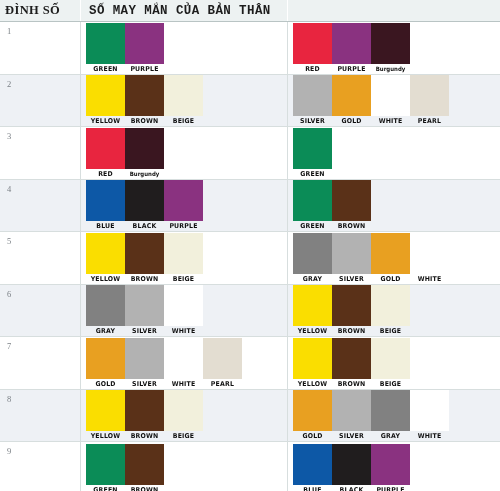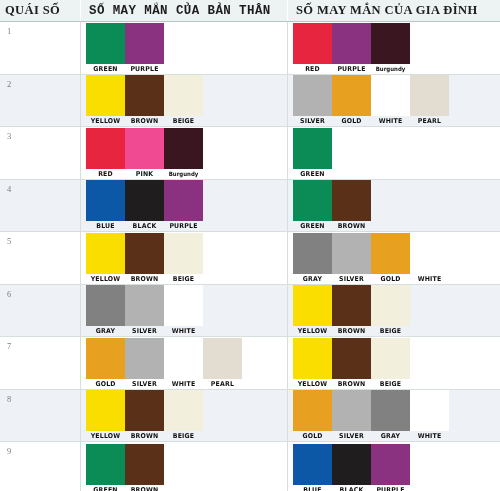--- a/index.html
+++ b/index.html
@@ -112,23 +112,22 @@
     letter-spacing: 0px;
     transform: scaleX(0.9);
   }
 </style>
 </head>
 <body>
 
 <div id="table-root">
 
   <div class="thead">
-    <div class="th th-1">QUÁI SỐ</div>
+    <div class="th th-1">ĐÌNH SỐ</div>
     <div class="th th-2">SỐ MAY MẮN CỦA BẢN THÂN</div>
-    <div class="th th-3">SỐ MAY MẮN CỦA GIA ĐÌNH</div>
   </div>
 
   <div id="tbody">
       <div class="row odd">
         <div class="cell-num">1</div>
         <div class="cell-sw cell-self">
           <div class="sw-strip">
             <div class="sw">
               <div class="chip" style="background: rgb(11, 140, 87);"></div>
               <div class="cap">GREEN</div>
@@ -197,24 +196,20 @@
       </div>
       <div class="row odd">
         <div class="cell-num">3</div>
         <div class="cell-sw cell-self">
           <div class="sw-strip">
             <div class="sw">
               <div class="chip" style="background: rgb(232, 37, 63);"></div>
               <div class="cap">RED</div>
             </div>
             <div class="sw">
-              <div class="chip" style="background: rgb(239, 74, 146);"></div>
-              <div class="cap">PINK</div>
-            </div>
-            <div class="sw">
               <div class="chip" style="background: rgb(58, 22, 32);"></div>
               <div class="cap small">Burgundy</div>
             </div>
           </div>
         </div>
         <div class="cell-sw cell-family">
           <div class="sw-strip">
             <div class="sw">
               <div class="chip" style="background: rgb(11, 140, 87);"></div>
               <div class="cap">GREEN</div>

